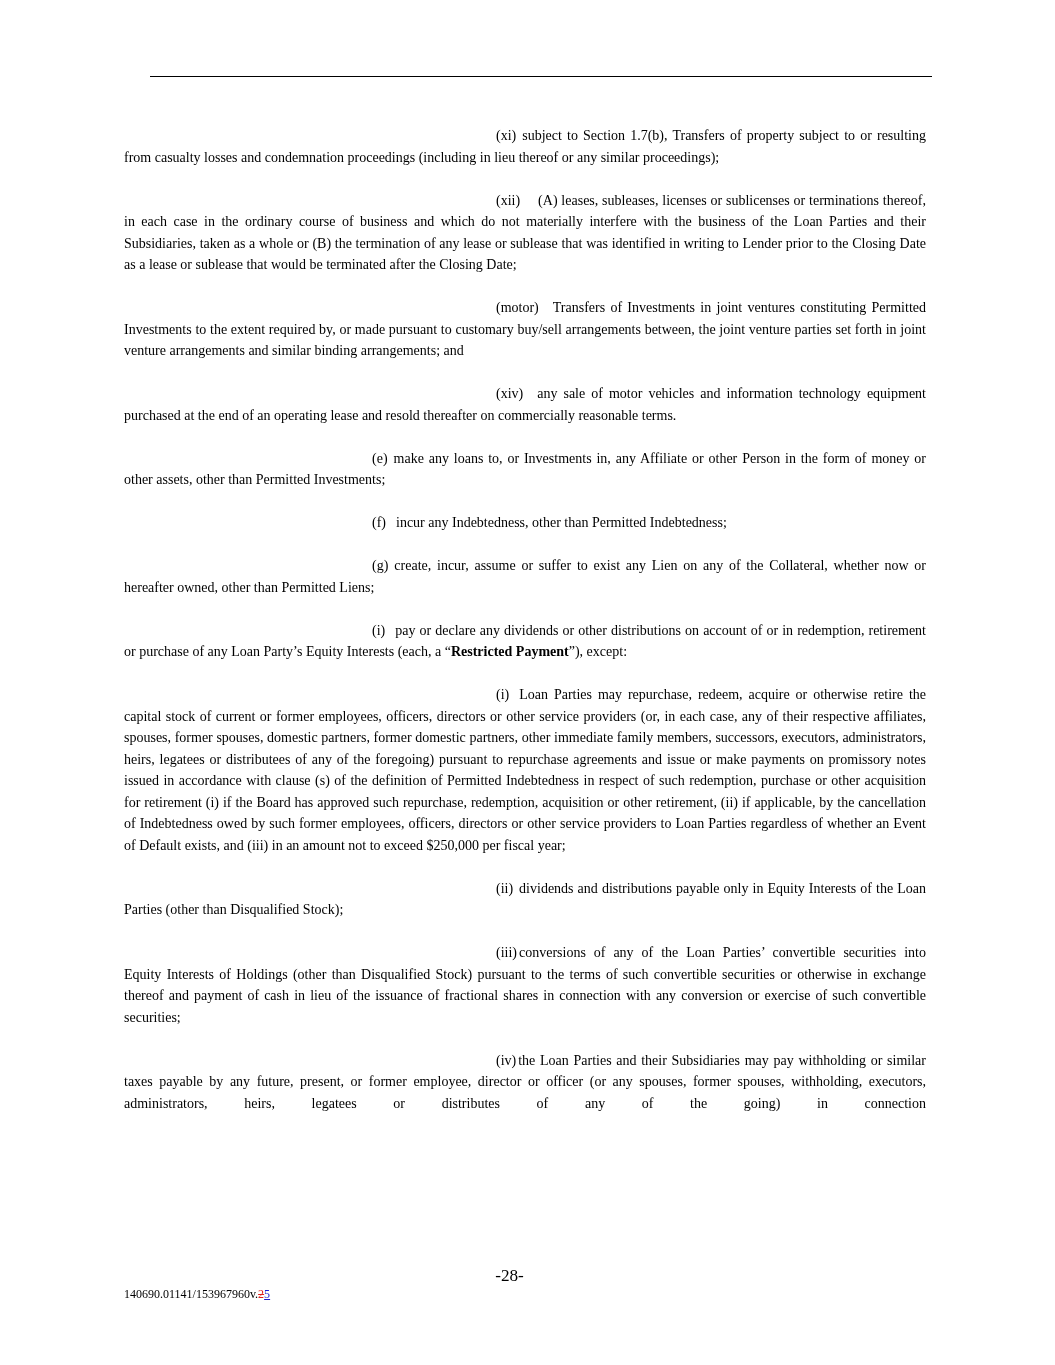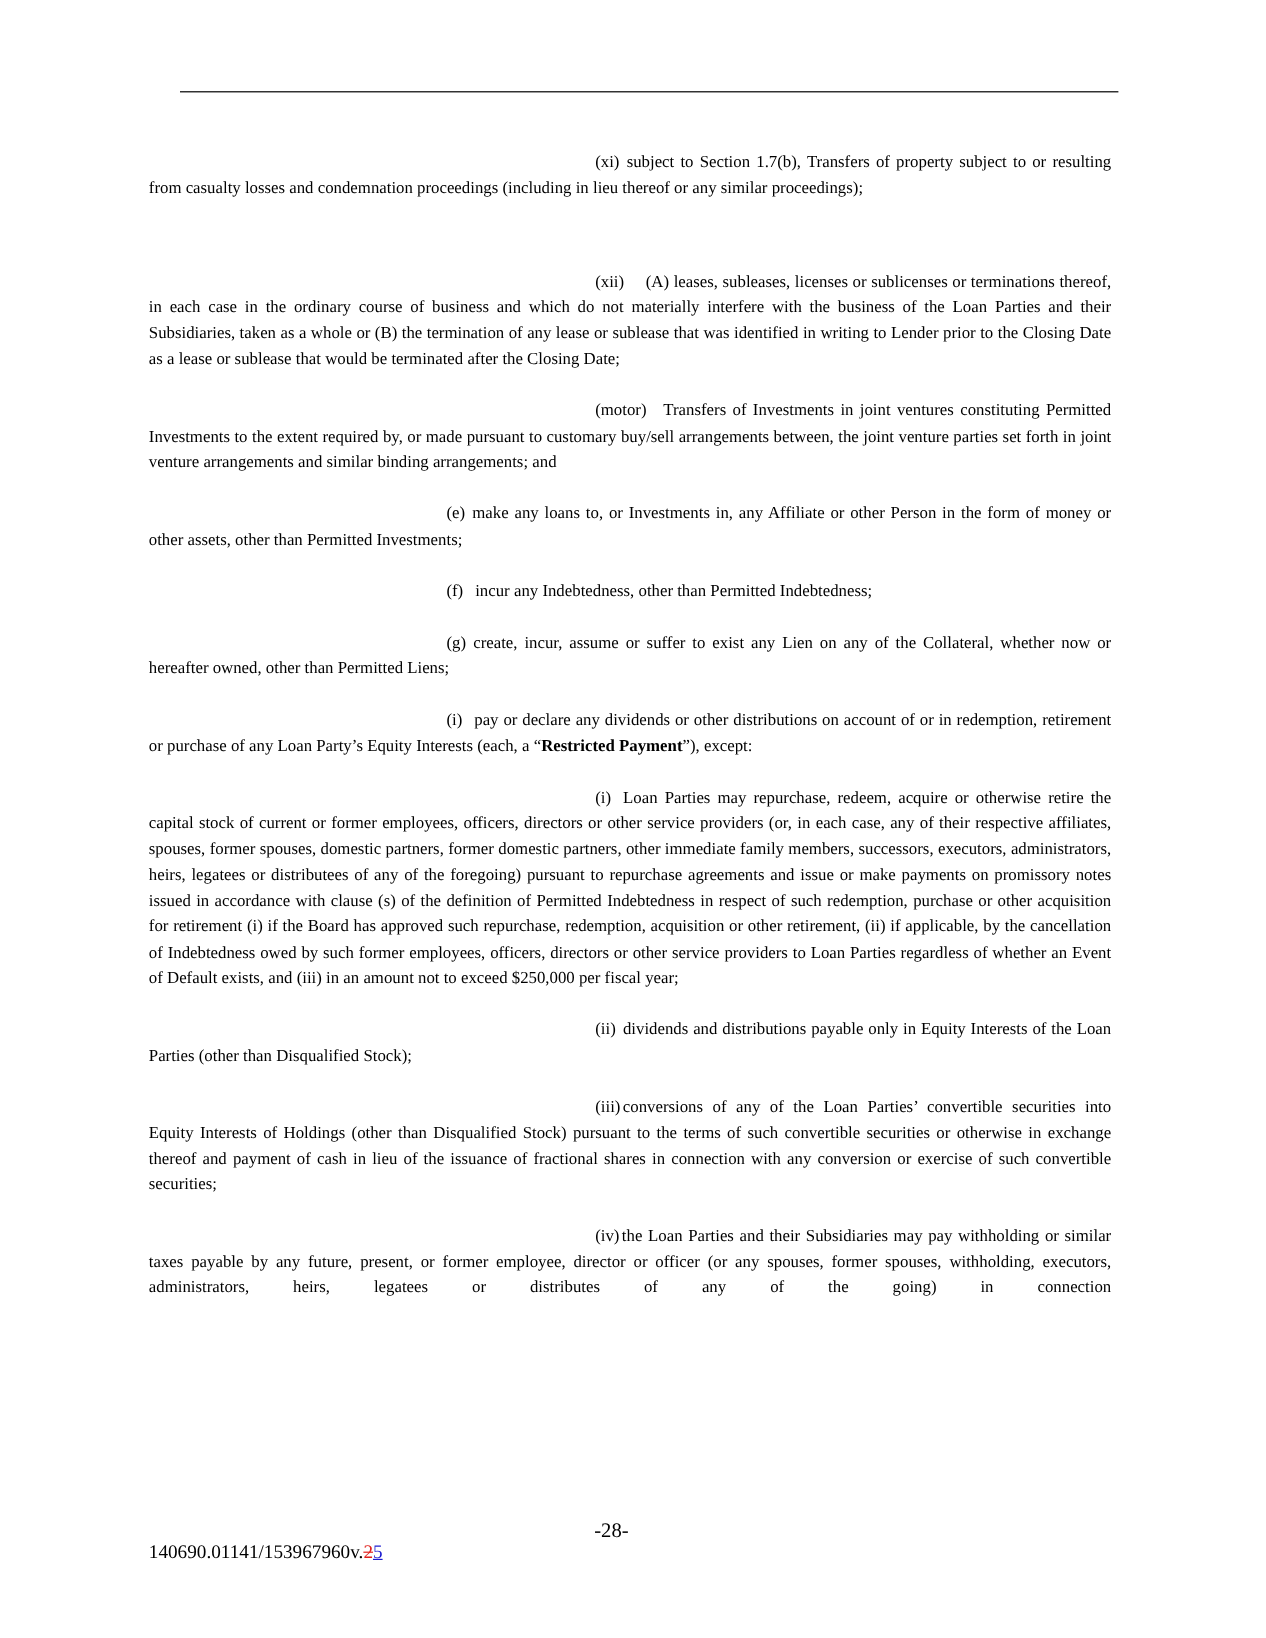--- a/index.html
+++ b/index.html
@@ -32,38 +32,38 @@
       line-height: 21.5px;
     }
     .para {
       margin: 0 0 21.5px 0;
       text-align: justify;
       text-align-last: left;
     }
     .para.l1 { text-indent: 124px; }
     .para.l2 { text-indent: 186px; }
     .para .num { display: inline-block; margin-right: 6px; }
-    .para .num.wide { margin-right: 18px; margin-top: 35px; }
+    .para .num.wide { margin-right: 18px; }
     .para .num.tight { margin-right: 2px; }
     .para.cut { text-align-last: justify; margin-bottom: 0; }
     .bold { font-weight: bold; }
     .page-number {
       position: absolute;
       left: 0;
       width: 1019px;
       top: 1265px;
       text-align: center;
       font-size: 17.2px;
       line-height: 21px;
     }
     .doc-id {
       position: absolute;
       left: 124px;
       top: 1286px;
-      font-size: 16px;
+      font-size: 12px;
       line-height: 16px;
     }
     .ver-del {
       text-decoration: line-through;
     }
     .ver-ins {
       text-decoration: underline;
     }
   </style>
 </head>
@@ -72,20 +72,21 @@
 <div class="top-rule"></div>
 
 <div class="body-text">
 
   <p class="para l2"><span class="num">(xi)</span><span>subject to Section 1.7(b), Transfers of property subject to or resulting from casualty losses and condemnation proceedings (including in lieu thereof or any similar proceedings);</span></p>
 
   <p class="para l2"><span class="num wide">(xii)</span><span>(A) leases, subleases, licenses or sublicenses or terminations thereof, in each case in the ordinary course of business and which do not materially interfere with the business of the Loan Parties and their Subsidiaries, taken as a whole or (B) the termination of any lease or sublease that was identified in writing to Lender prior to the Closing Date as a lease or sublease that would be terminated after the Closing Date;</span></p>
 
   <p class="para l2"><span class="num" style="margin-right:14px">(motor)</span><span>Transfers of Investments in joint ventures constituting Permitted Investments to the extent required by, or made pursuant to customary buy/sell arrangements between, the joint venture parties set forth in joint venture arrangements and similar binding arrangements; and</span></p>
 
+  <p class="para l2"><span class="num" style="margin-right:14px">(xiv)</span><span>any sale of motor vehicles and information technology equipment purchased at the end of an operating lease and resold thereafter on commercially reasonable terms.</span></p>
 
   <p class="para l1"><span class="num">(e)</span><span>make any loans to, or Investments in, any Affiliate or other Person in the form of money or other assets, other than Permitted Investments;</span></p>
 
   <p class="para l1"><span class="num" style="margin-right:10px">(f)</span><span>incur any Indebtedness, other than Permitted Indebtedness;</span></p>
 
   <p class="para l1"><span class="num">(g)</span><span>create, incur, assume or suffer to exist any Lien on any of the Collateral, whether now or hereafter owned, other than Permitted Liens;</span></p>
 
 
   <p class="para l1"><span class="num" style="margin-right:10px">(i)</span><span>pay or declare any dividends or other distributions on account of or in redemption, retirement or purchase of any Loan Party’s Equity Interests (each, a “</span><span class="bold">Restricted Payment</span><span>”), except:</span></p>
 

